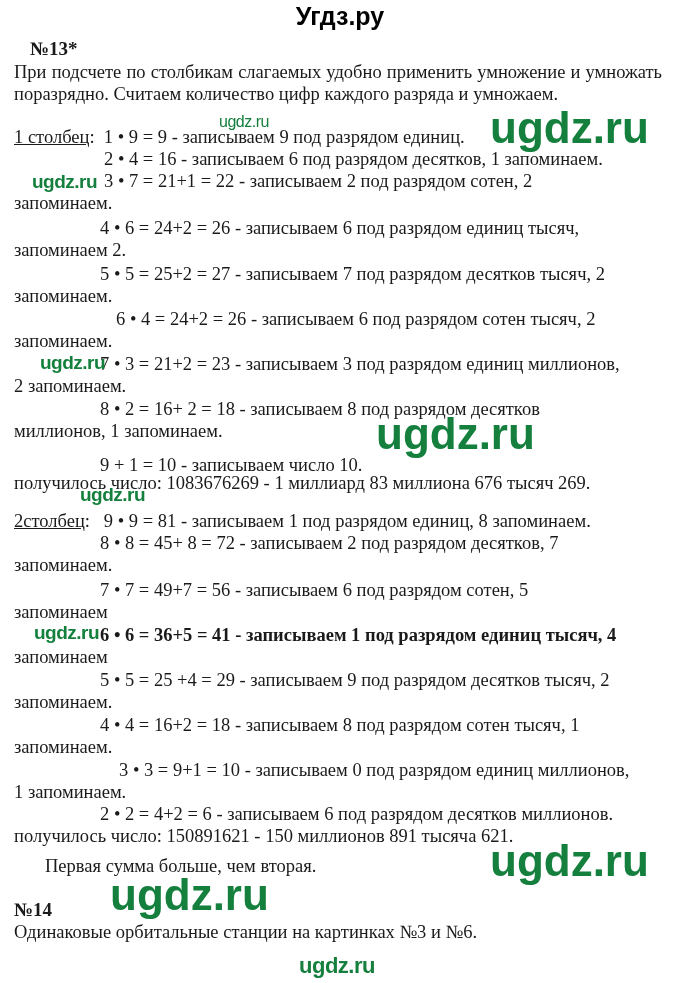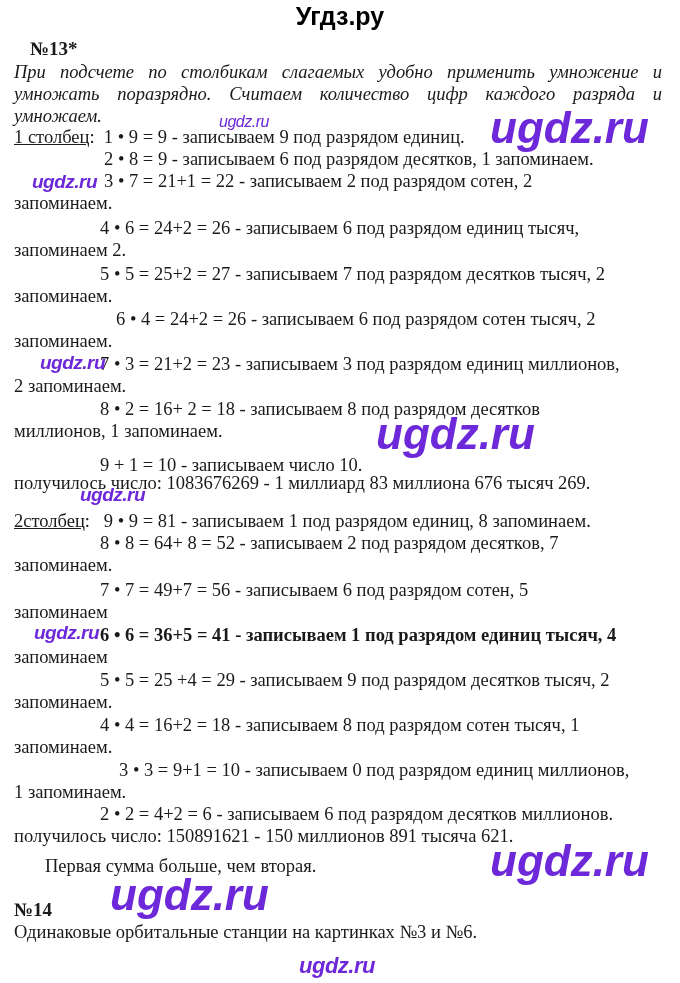--- a/index.html
+++ b/index.html
@@ -14,58 +14,58 @@
     .line {
       position: absolute; font-size: 18.5px; line-height: 22px; white-space: nowrap;
     }
     .heading { font-weight: bold; font-size: 19px; }
     .justified {
       position: absolute; left: 14px; width: 648px; font-size: 18.5px; line-height: 22px;
       text-align: justify; text-align-last: left;
     }
     .u { text-decoration: underline; }
     .wm {
-      position: absolute; font-family: "Liberation Sans", sans-serif; font-weight: bold; color: #6d28d9;
-      white-space: nowrap; letter-spacing: -0.5px; font-style: italic;
+      position: absolute; font-family: "Liberation Sans", sans-serif; font-weight: bold; color: #15803d;
+      white-space: nowrap; letter-spacing: -0.5px;
     }
     .wm-s { font-size: 19px; }
     .wm-xs { font-size: 16px; font-weight: normal; }
     .wm-l { font-size: 44px; letter-spacing: 0px; }
   </style>
 </head>
 <body>
 
 <div class="site-title">Угдз.ру</div>
 
 <div class="line heading" style="top:38px;left:14px;margin-left:16px;">№13*</div>
-<div class="justified" style="top:61px;font-style:italic;">При подсчете по столбикам слагаемых удобно применить умножение и умножать поразрядно. Считаем количество цифр каждого разряда и умножаем.</div>
+<div class="justified" style="top:61px;">При подсчете по столбикам слагаемых удобно применить умножение и умножать поразрядно. Считаем количество цифр каждого разряда и умножаем.</div>
 
 <div class="line" style="top:126px;left:14px;">
   <span class="u">1 столбец</span><span>:&nbsp; </span><span>1 • 9 = 9 - записываем 9 под разрядом единиц.</span>
 </div>
-<div class="line" style="top:148px;left:104px;">2 • 8 = 9 - записываем 6 под разрядом десятков, 1 запоминаем.</div>
+<div class="line" style="top:148px;left:104px;">2 • 4 = 16 - записываем 6 под разрядом десятков, 1 запоминаем.</div>
 <div class="line" style="top:170px;left:104px;">3 • 7 = 21+1 = 22 - записываем 2 под разрядом сотен, 2</div>
 <div class="line" style="top:192px;left:14px;">запоминаем.</div>
 <div class="line" style="top:217px;left:100px;">4 • 6 = 24+2 = 26 - записываем 6 под разрядом единиц тысяч,</div>
 <div class="line" style="top:239px;left:14px;">запоминаем 2.</div>
 <div class="line" style="top:263px;left:100px;">5 • 5 = 25+2 = 27 - записываем 7 под разрядом десятков тысяч, 2</div>
 <div class="line" style="top:285px;left:14px;">запоминаем.</div>
 <div class="line" style="top:308px;left:116px;">6 • 4 = 24+2 = 26 - записываем 6 под разрядом сотен тысяч, 2</div>
 <div class="line" style="top:330px;left:14px;">запоминаем.</div>
 <div class="line" style="top:353px;left:100px;">7 • 3 = 21+2 = 23 - записываем 3 под разрядом единиц миллионов,</div>
 <div class="line" style="top:375px;left:14px;">2 запоминаем.</div>
 <div class="line" style="top:398px;left:100px;">8 • 2 = 16+ 2 = 18 - записываем 8 под разрядом десятков</div>
 <div class="line" style="top:420px;left:14px;">миллионов, 1 запоминаем.</div>
 <div class="line" style="top:442px;left:100px;margin-top:12px;">9 + 1 = 10 - записываем число 10.</div>
 <div class="line" style="top:472px;left:14px;text-align:center;">получилось число: 1083676269 - 1 миллиард 83 миллиона 676 тысяч 269.</div>
 
 <div class="line" style="top:510px;left:14px;">
   <span class="u">2столбец</span><span>:&nbsp;&nbsp; </span><span>9 • 9 = 81 - записываем 1 под разрядом единиц, 8 запоминаем.</span>
 </div>
-<div class="line" style="top:532px;left:100px;">8 • 8 = 64+ 8 = 52 - записываем 2 под разрядом десятков, 7</div>
+<div class="line" style="top:532px;left:100px;">8 • 8 = 45+ 8 = 72 - записываем 2 под разрядом десятков, 7</div>
 <div class="line" style="top:554px;left:14px;">запоминаем.</div>
 <div class="line" style="top:579px;left:100px;">7 • 7 = 49+7 = 56 - записываем 6 под разрядом сотен, 5</div>
 <div class="line" style="top:601px;left:14px;">запоминаем</div>
 <div class="line" style="top:624px;left:100px;font-weight:bold;">6 • 6 = 36+5 = 41 - записываем 1 под разрядом единиц тысяч, 4</div>
 <div class="line" style="top:646px;left:14px;">запоминаем</div>
 <div class="line" style="top:669px;left:100px;">5 • 5 = 25 +4 = 29 - записываем 9 под разрядом десятков тысяч, 2</div>
 <div class="line" style="top:691px;left:14px;">запоминаем.</div>
 <div class="line" style="top:714px;left:100px;">4 • 4 = 16+2 = 18 - записываем 8 под разрядом сотен тысяч, 1</div>
 <div class="line" style="top:736px;left:14px;">запоминаем.</div>
 <div class="line" style="top:759px;left:107px;margin-left:12px;">3 • 3 = 9+1 = 10 - записываем 0 под разрядом единиц миллионов,</div>

